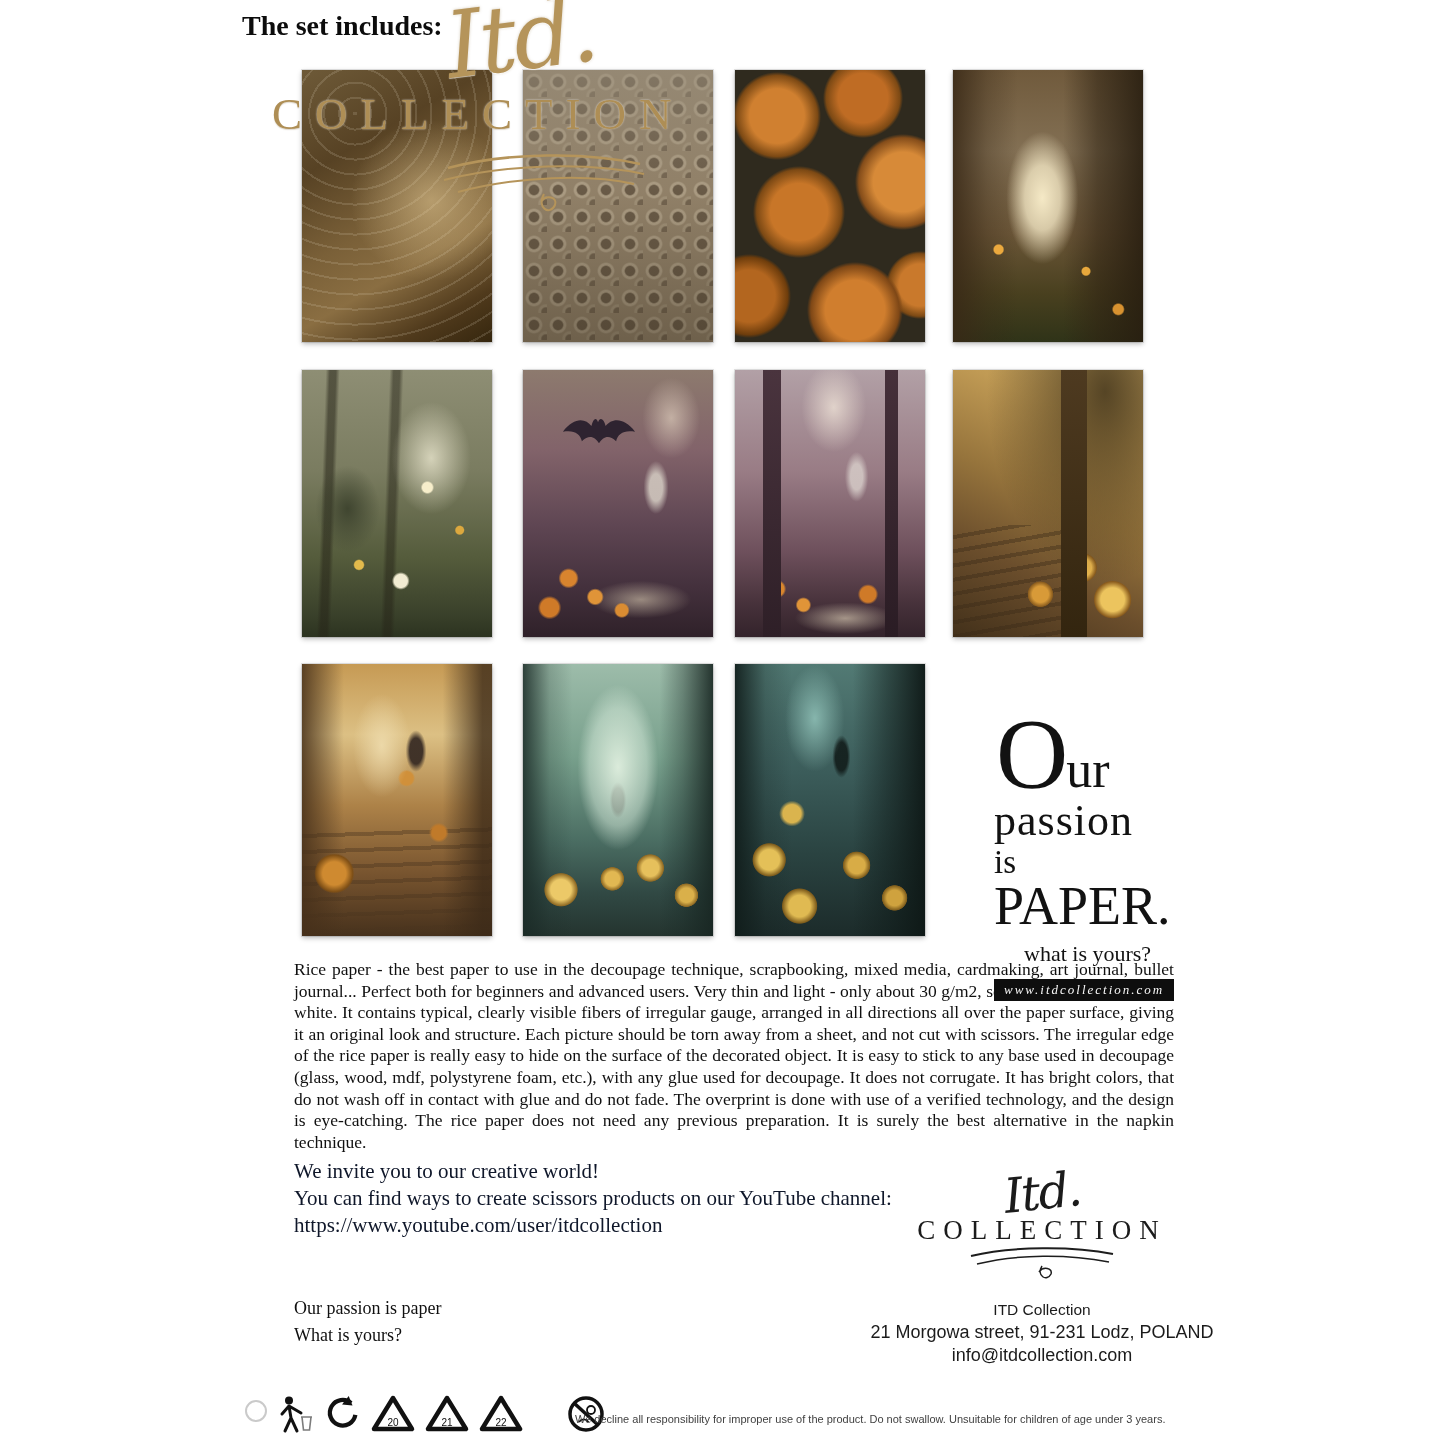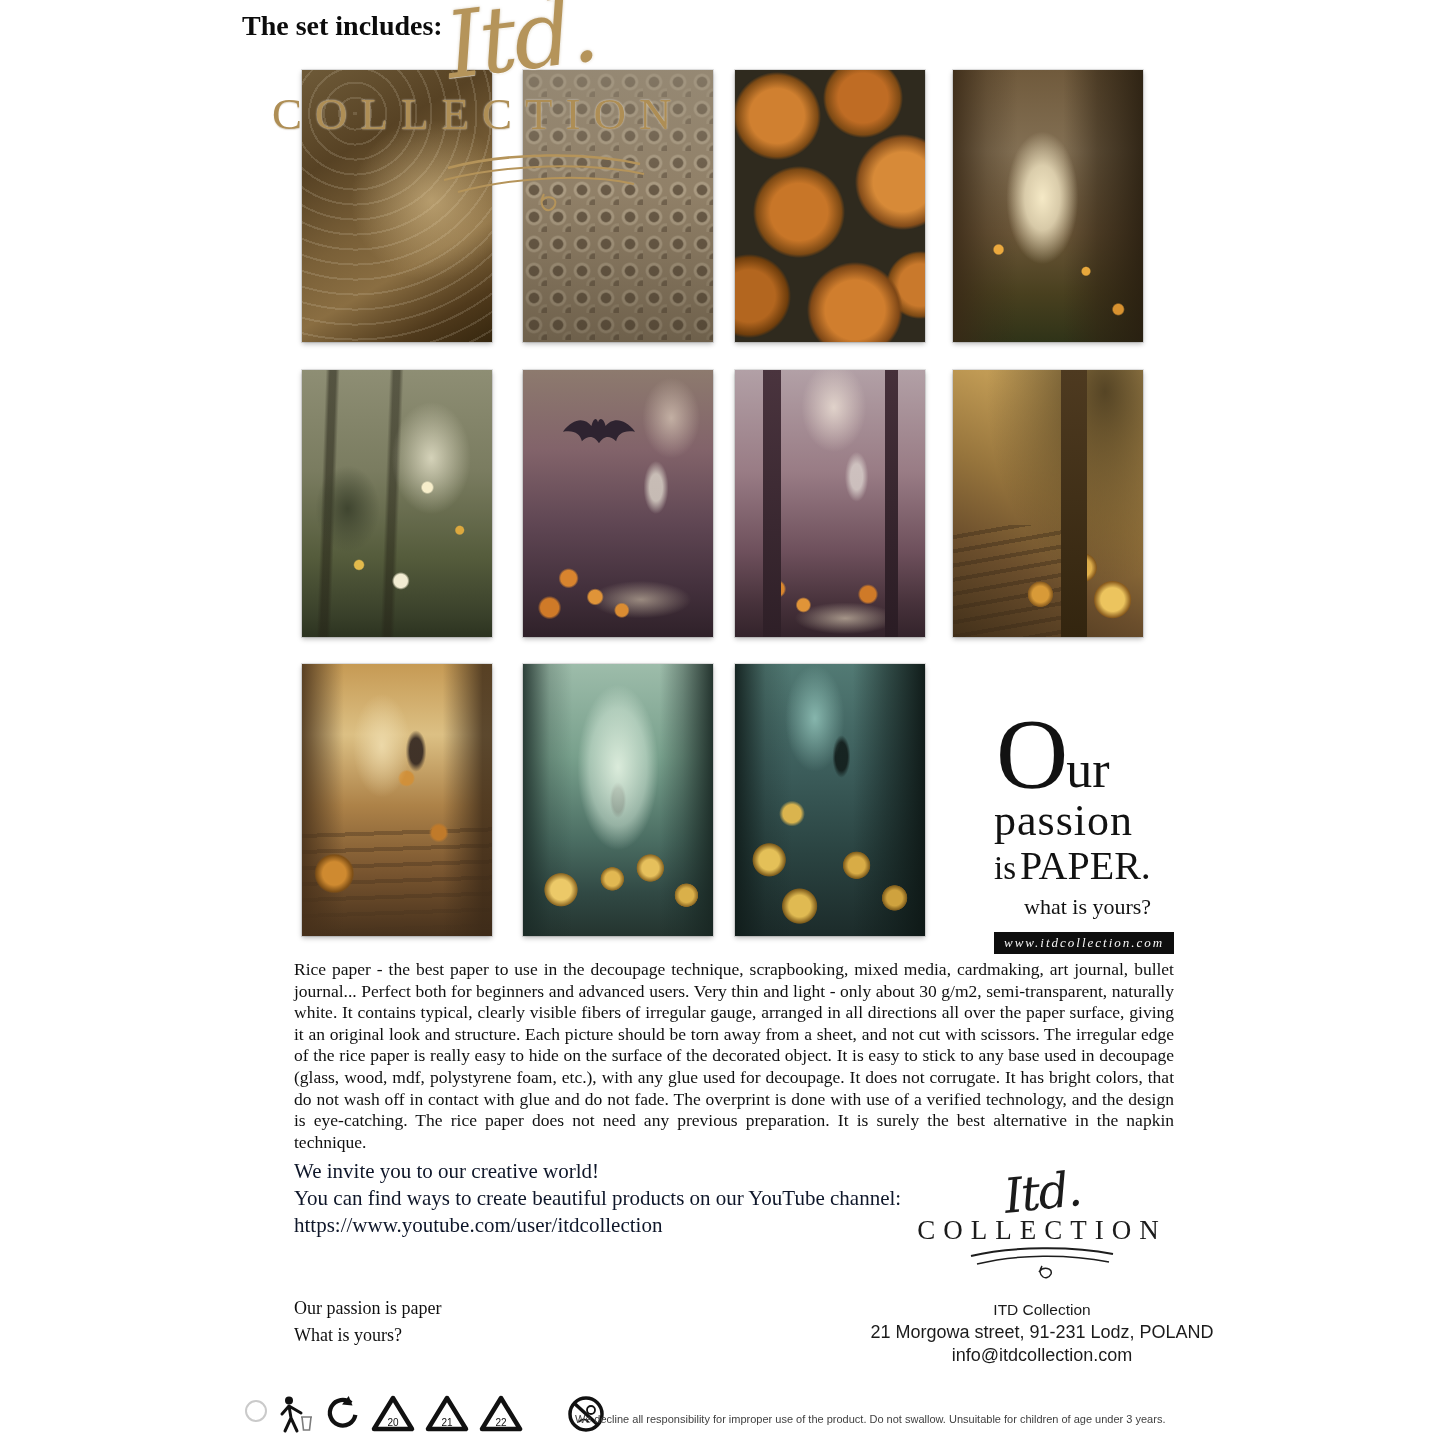--- a/index.html
+++ b/index.html
@@ -143,21 +143,21 @@
     linear-gradient(180deg,#527a74 0%,#3b5c5a 40%,#2a4341 70%,#1c2b2a 100%);}
 
   
   .passion{position:absolute;left:984px;top:714px;width:176px;color:#121212;z-index:2;}
   .passion .l1{line-height:.8;margin-left:2px;}
   .passion .o-cap{font-size:100px;letter-spacing:-2px;}
   .passion .o-rest{font-size:52px;}
   .passion .l2{font-size:44px;line-height:1.05;margin-top:4px;letter-spacing:1px;}
   .passion .l3{margin-top:2px;line-height:1;}
   .passion .is{font-size:33px;}
-  .passion .paper{font-size:40px;}
+  .passion .paper{font-size:54px;}
   .passion .l4{font-size:22px;margin-left:30px;margin-top:8px;}
   .passion .webbar{margin-top:12px;display:inline-block;background:#0e0e0e;color:#f7f7f7;
     font-size:13px;font-style:italic;letter-spacing:2px;padding:3px 10px;}
 
   
   .description{position:absolute;left:284px;top:959px;width:880px;font-size:17.5px;line-height:21.6px;
     text-align:justify;color:#101010;}
   .invite{position:absolute;left:284px;top:1158px;font-size:21px;line-height:27px;color:#0f172a;}
   .passion-footer{position:absolute;left:284px;top:1295px;font-size:18px;line-height:27px;color:#101010;}
 
@@ -217,21 +217,21 @@
     <div class="l2">passion</div>
     <div class="l3"><span class="is">is</span> <span class="paper">PAPER.</span></div>
     <div class="l4">what is yours?</div>
     <div class="webbar">www.itdcollection.com</div>
   </div>
 
   <div class="description">Rice paper - the best paper to use in the decoupage technique, scrapbooking, mixed media, cardmaking, art journal, bullet journal... Perfect both for beginners and advanced users. Very thin and light - only about 30 g/m2, semi-transparent, naturally white. It contains typical, clearly visible fibers of irregular gauge, arranged in all directions all over the paper surface, giving it an original look and structure. Each picture should be torn away from a sheet, and not cut with scissors. The irregular edge of the rice paper is really easy to hide on the surface of the decorated object. It is easy to stick to any base used in decoupage (glass, wood, mdf, polystyrene foam, etc.), with any glue used for decoupage. It does not corrugate. It has bright colors, that do not wash off in contact with glue and do not fade. The overprint is done with use of a verified technology, and the design is eye-catching. The rice paper does not need any previous preparation. It is surely the best alternative in the napkin technique.</div>
 
   <div class="invite">
     <div>We invite you to our creative world!</div>
-    <div>You can find ways to create beautiful products on our YouTube channel:</div>
+    <div>You can find ways to create scissors products on our YouTube channel:</div>
     <div>https://www.youtube.com/user/itdcollection</div>
   </div>
 
   <div class="passion-footer">
     <div>Our passion is paper</div>
     <div>What is yours?</div>
   </div>
 
   <div class="company">
     <div class="script">Itd.</div>

